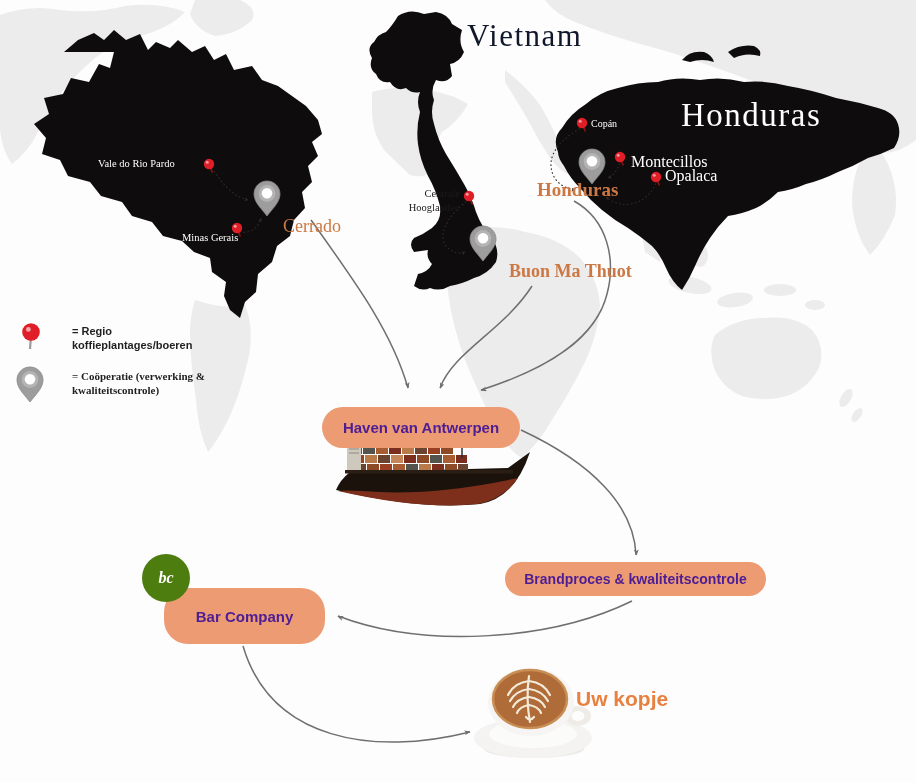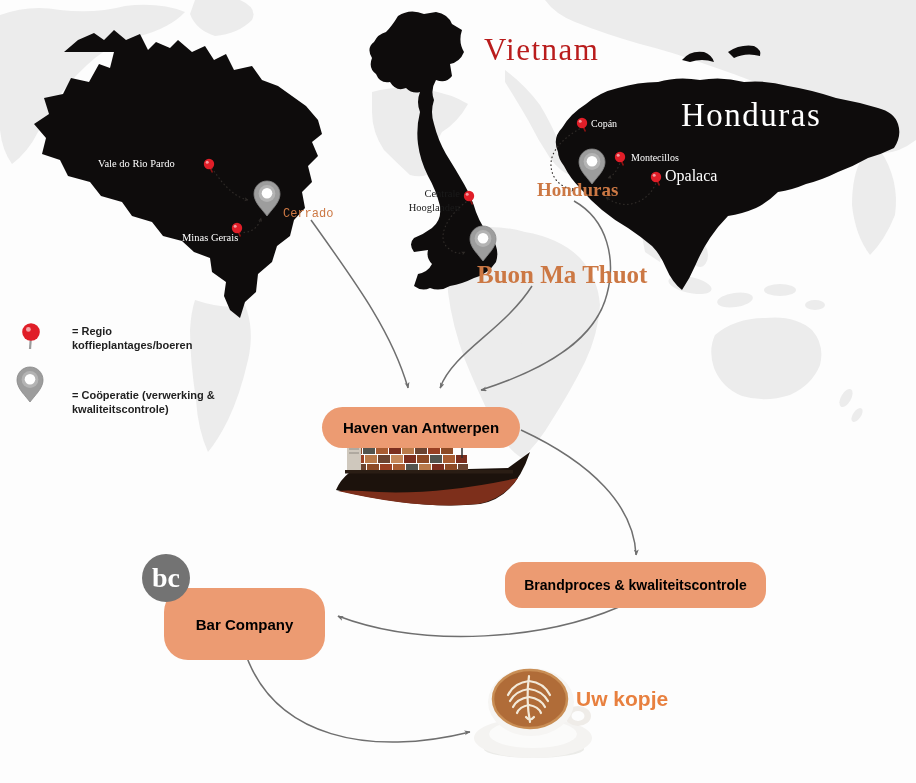--- a/index.html
+++ b/index.html
@@ -17,35 +17,35 @@
   .region-label{
     font-family:"Liberation Serif","DejaVu Serif",serif;
     font-size:10.5px;color:#ffffff;line-height:1.35;white-space:nowrap;
   }
   .coop-label{
     font-family:"Liberation Serif","DejaVu Serif",serif;
     color:#CC7844;white-space:nowrap;line-height:1;
   }
   .pill{
     background:#EC9B72;border-radius:22px;display:flex;align-items:center;justify-content:center;
-    color:#000000;font-weight:bold;text-align:right;
+    color:#4c1d95;font-weight:bold;text-align:right;
   }
   .legend-text{font-size:11px;font-weight:bold;color:#1f1f1f;line-height:14px;margin-left:24px;}
   #brinks-name{
     font-family:"Liberation Serif","DejaVu Serif",serif;font-weight:bold;
     font-size:22px;letter-spacing:3px;color:#33313A;text-align:center;line-height:1;
   }
   #brinks-tagline{
     font-size:5.5px;letter-spacing:1.8px;color:#979390;text-align:center;margin-top:3px;
   }
   #bc-logo{
-    width:48px;height:48px;border-radius:50%;background:#737373;
+    width:48px;height:48px;border-radius:50%;background:#4d7c0f;
     display:flex;align-items:center;justify-content:center;
     color:#ffffff;font-family:"Liberation Serif","DejaVu Serif",serif;
-    font-size:28px;font-weight:bold;
+    font-style:italic;font-size:16px;font-weight:bold;
   }
   #cup-label{font-size:21px;font-weight:bold;color:#E8803F;}
 </style>
 </head>
 <body>
 
 <div id="canvas">
 
   <svg id="bg-svg" viewBox="0 0 916 783">
     <defs>
@@ -192,51 +192,51 @@
         <path d="M529,689 C537,690 544,694 548,701"></path>
         <path d="M529,697 C522,698 516,701 513,707"></path>
         <path d="M529,697 C536,698 542,701 545,707"></path>
         <path d="M529,705 C523,706 519,708 517,713"></path>
         <path d="M529,705 C535,706 539,708 541,713"></path>
         <path d="M526,717 q4,5 8,0"></path>
       </g>
     </g>
   </svg>
 
-  <div class="abs country-label" style="left:467px;top:34px;font-size:31px;color:#b91c1c;margin-left:17px;">Vietnam</div>
+  <div class="abs country-label" style="left:467px;top:20px;font-size:31px;color:#0f172a;">Vietnam</div>
   <div class="abs country-label" style="left:681px;top:99px;font-size:33px;">Honduras</div>
 
   <div class="abs region-label" style="left:98px;top:157px;">Vale do Rio Pardo</div>
   <div class="abs region-label" style="left:182px;top:231px;">Minas Gerais</div>
   <div class="abs region-label" style="left:398px;top:187px;width:62px;text-align:right;color:#1b1b1b;">
     <div>Centrale</div>
     <div>Hooglanden</div>
   </div>
   <div class="abs region-label" style="left:591px;top:117px;font-size:10px;">Copán</div>
-  <div class="abs region-label" style="left:631px;top:151px;font-size:10px;">Montecillos</div>
+  <div class="abs region-label" style="left:631px;top:151px;font-size:16px;">Montecillos</div>
   <div class="abs region-label" style="left:665px;top:165px;font-size:16px;">Opalaca</div>
 
-  <div class="abs coop-label" style="left:283px;top:208px;font-size:12px;font-family:Liberation Mono, monospace;">Cerrado</div>
-  <div class="abs coop-label" style="left:477px;top:262px;font-size:25px;font-weight:bold;">Buon Ma Thuot</div>
+  <div class="abs coop-label" style="left:283px;top:217px;font-size:18px;">Cerrado</div>
+  <div class="abs coop-label" style="left:509px;top:262px;font-size:18px;font-weight:bold;">Buon Ma Thuot</div>
   <div class="abs coop-label" style="left:537px;top:180px;font-size:19px;font-weight:bold;">Honduras</div>
 
   <div class="abs legend-text" style="left:48px;top:324px;">
     <div>= Regio</div>
     <div>koffieplantages/boeren</div>
   </div>
-  <div class="abs legend-text" style="left:48px;top:388px;">
+  <div class="abs legend-text" style="left:48px;top:369px;font-family:Liberation Serif, serif;">
     <div>= Coöperatie (verwerking &amp;</div>
     <div>kwaliteitscontrole)</div>
   </div>
 
   <div class="abs pill" style="left:322px;top:407px;width:198px;height:41px;border-radius:21px;font-size:15px;">Haven van Antwerpen</div>
 
 
-  <div class="abs pill" style="left:505px;top:562px;width:261px;height:46px;border-radius:17px;font-size:14px;">Brandproces &amp; kwaliteitscontrole</div>
-
-  <div class="abs pill" style="left:164px;top:588px;width:161px;height:72px;border-radius:24px;font-size:15px;">Bar Company</div>
+  <div class="abs pill" style="left:505px;top:562px;width:261px;height:34px;border-radius:17px;font-size:14px;">Brandproces &amp; kwaliteitscontrole</div>
+
+  <div class="abs pill" style="left:164px;top:588px;width:161px;height:56px;border-radius:24px;font-size:15px;">Bar Company</div>
   <div class="abs" style="left:142px;top:554px;">
     <div id="bc-logo">bc</div>
   </div>
 
   <div class="abs" id="cup-label" style="left:576px;top:687px;">Uw kopje</div>
 
 </div>
 
 </body></html>

